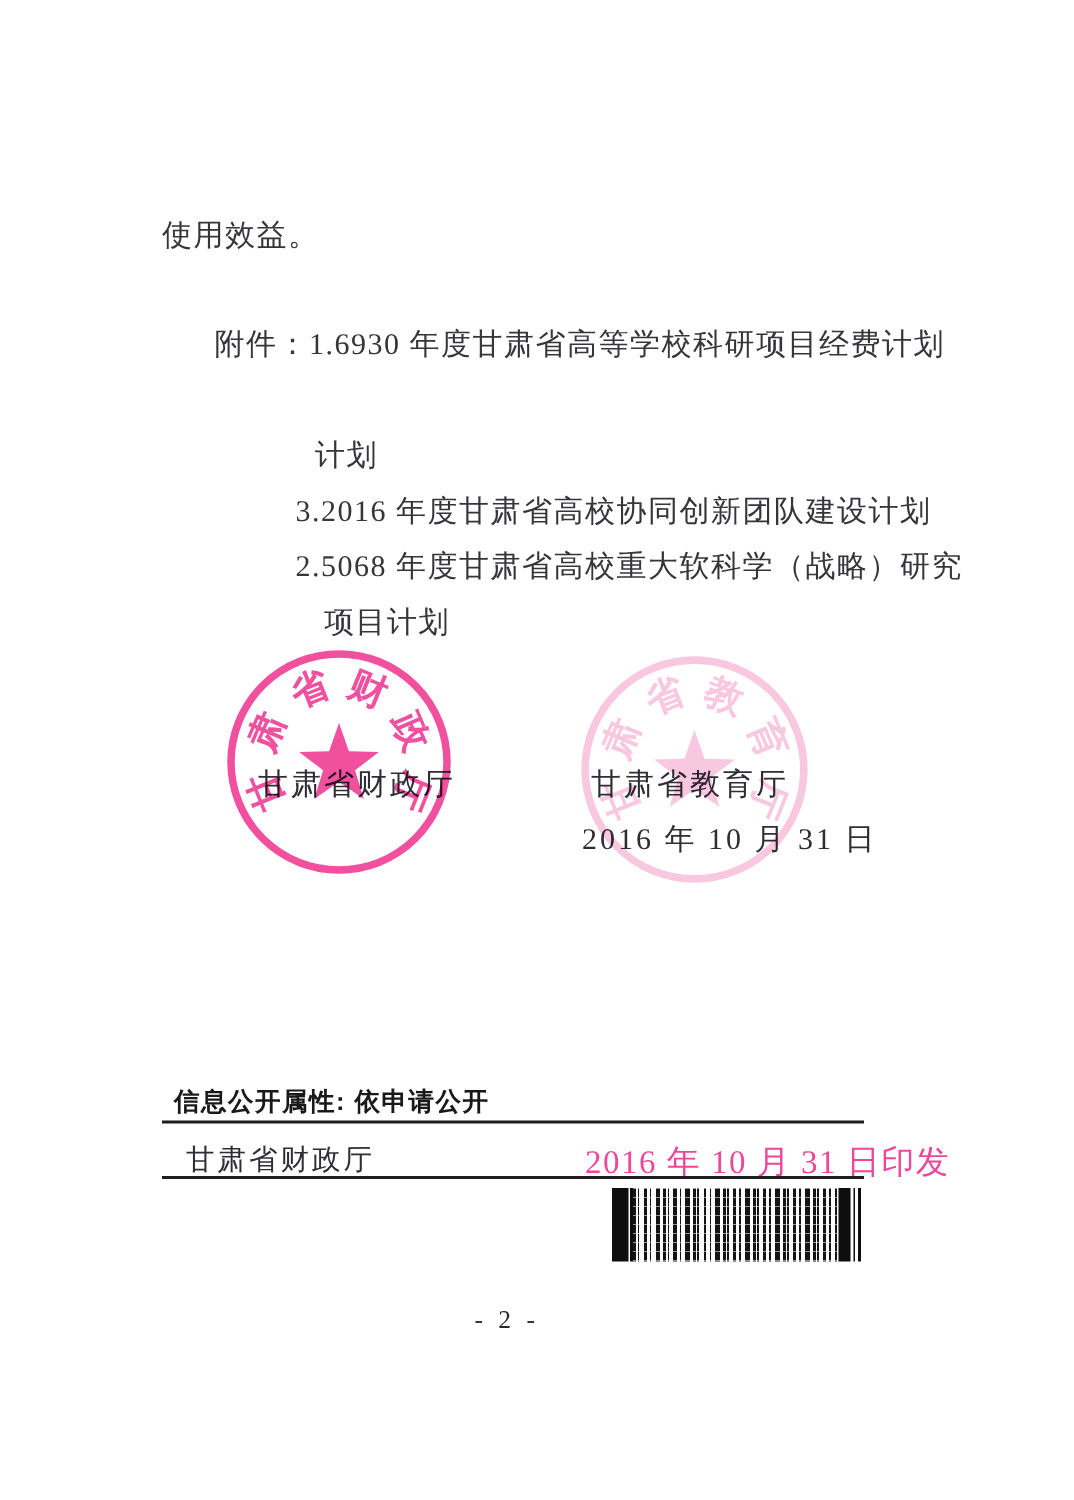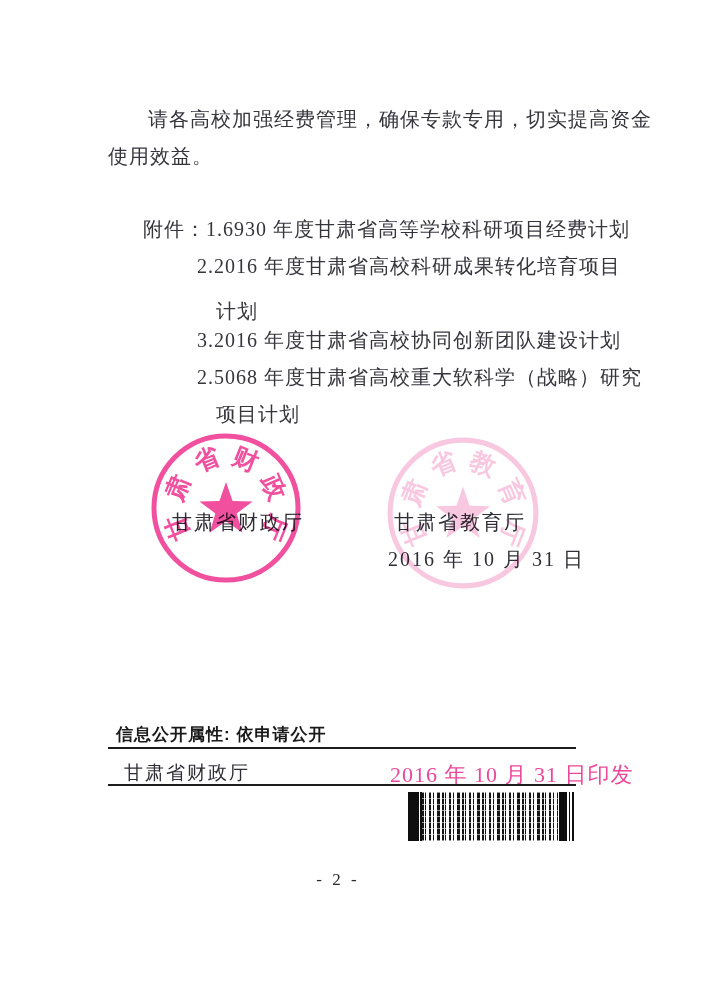--- a/index.html
+++ b/index.html
@@ -9,21 +9,21 @@
 
   .line { position:absolute; white-space:nowrap; font-size:20px; letter-spacing:1px; color:#35353c; }
 
   
   .body-l1 { left:148px; top:106px; }
   .body-l2 { left:108px; top:143px;text-align:right; }
 
   
   .att-l1 { left:143px; top:216px; }
   .att-l2 { left:197px; top:253px; }
-  .att-l3 { left:216px; top:290px;margin-top:8px; }
+  .att-l3 { left:210px; top:290px; }
   .att-l4 { left:197px; top:327px; }
   .att-l5 { left:197px; top:364px; }
   .att-l6 { left:216px; top:401px; }
 
   
   .seal { position:absolute; mix-blend-mode:multiply; }
   .seal-finance { left:146px; top:428px; width:160px; height:160px; }
   .seal-education { left:382px; top:432px; width:162px; height:162px; opacity:0.40; filter:blur(0.4px); }
   .seal-char-t { font-size:25px; font-weight:bold; font-family:"Liberation Serif","DejaVu Serif",serif; }
 
@@ -53,25 +53,23 @@
   .bc-guard-r2 { position:absolute; right:2px; top:0; width:2px; height:49px; background:#0e0e0e; }
   .bc-guard-r3 { position:absolute; right:6px; top:0; width:1px; height:49px; background:#0e0e0e; }
 
   .page-number { position:absolute; left:288px; top:870px; width:100px; text-align:center; font-size:17px; letter-spacing:3px; color:#2a2a33; }
 </style>
 </head>
 <body>
 
 <div class="page">
 
-  <div class="line body-l1">请各高校加强经费管理，确保专款专用，切实提高资金</div>
   <div class="line body-l2">使用效益。</div>
 
   <div class="line att-l1"><span>附件：</span><span>1.6930 年度甘肃省高等学校科研项目经费计划</span></div>
-  <div class="line att-l2">2.2016 年度甘肃省高校科研成果转化培育项目</div>
   <div class="line att-l3">计划</div>
   <div class="line att-l4">3.2016 年度甘肃省高校协同创新团队建设计划</div>
   <div class="line att-l5">2.5068 年度甘肃省高校重大软科学（战略）研究</div>
   <div class="line att-l6">项目计划</div>
 
   <div class="line sig-finance-name">甘肃省财政厅</div>
   <div class="line sig-education-name">甘肃省教育厅</div>
   <div class="line sig-education-date">2016 年 10 月 31 日</div>
 
   <svg class="seal seal-finance" viewBox="0 0 160 160">

